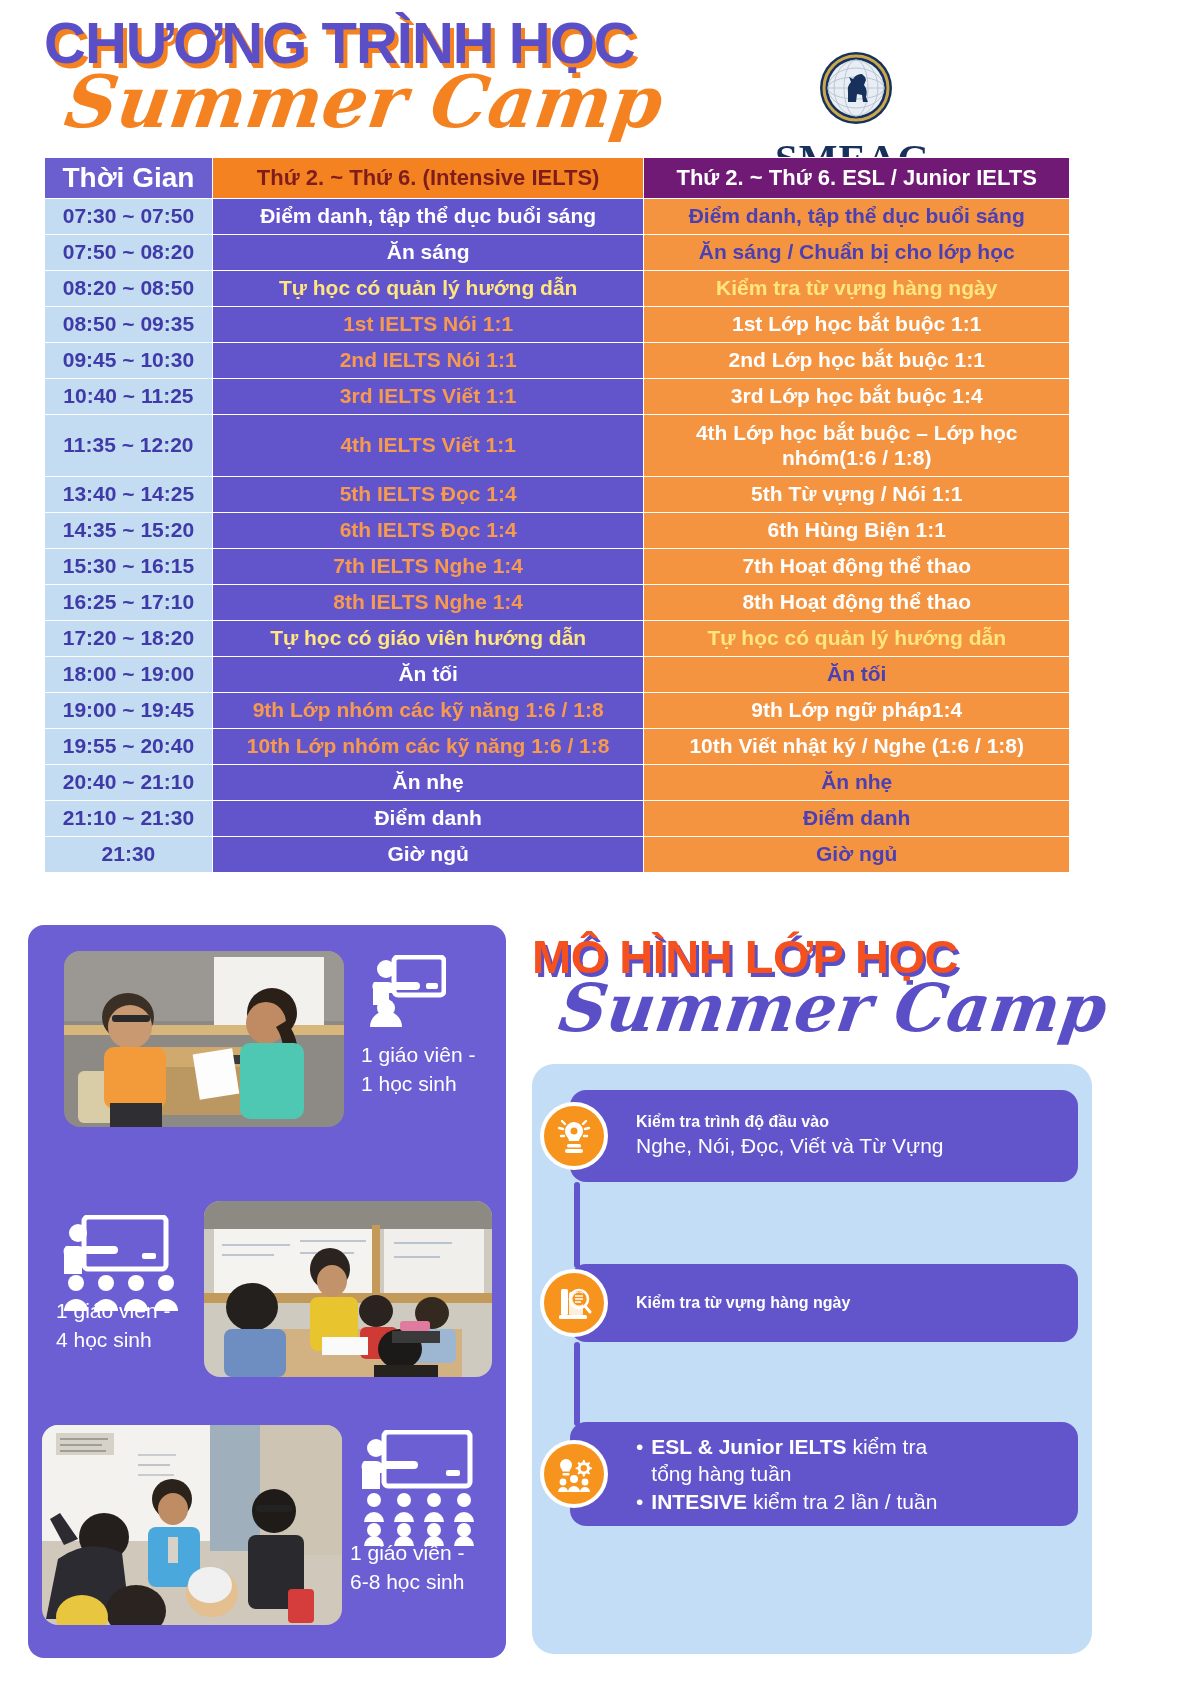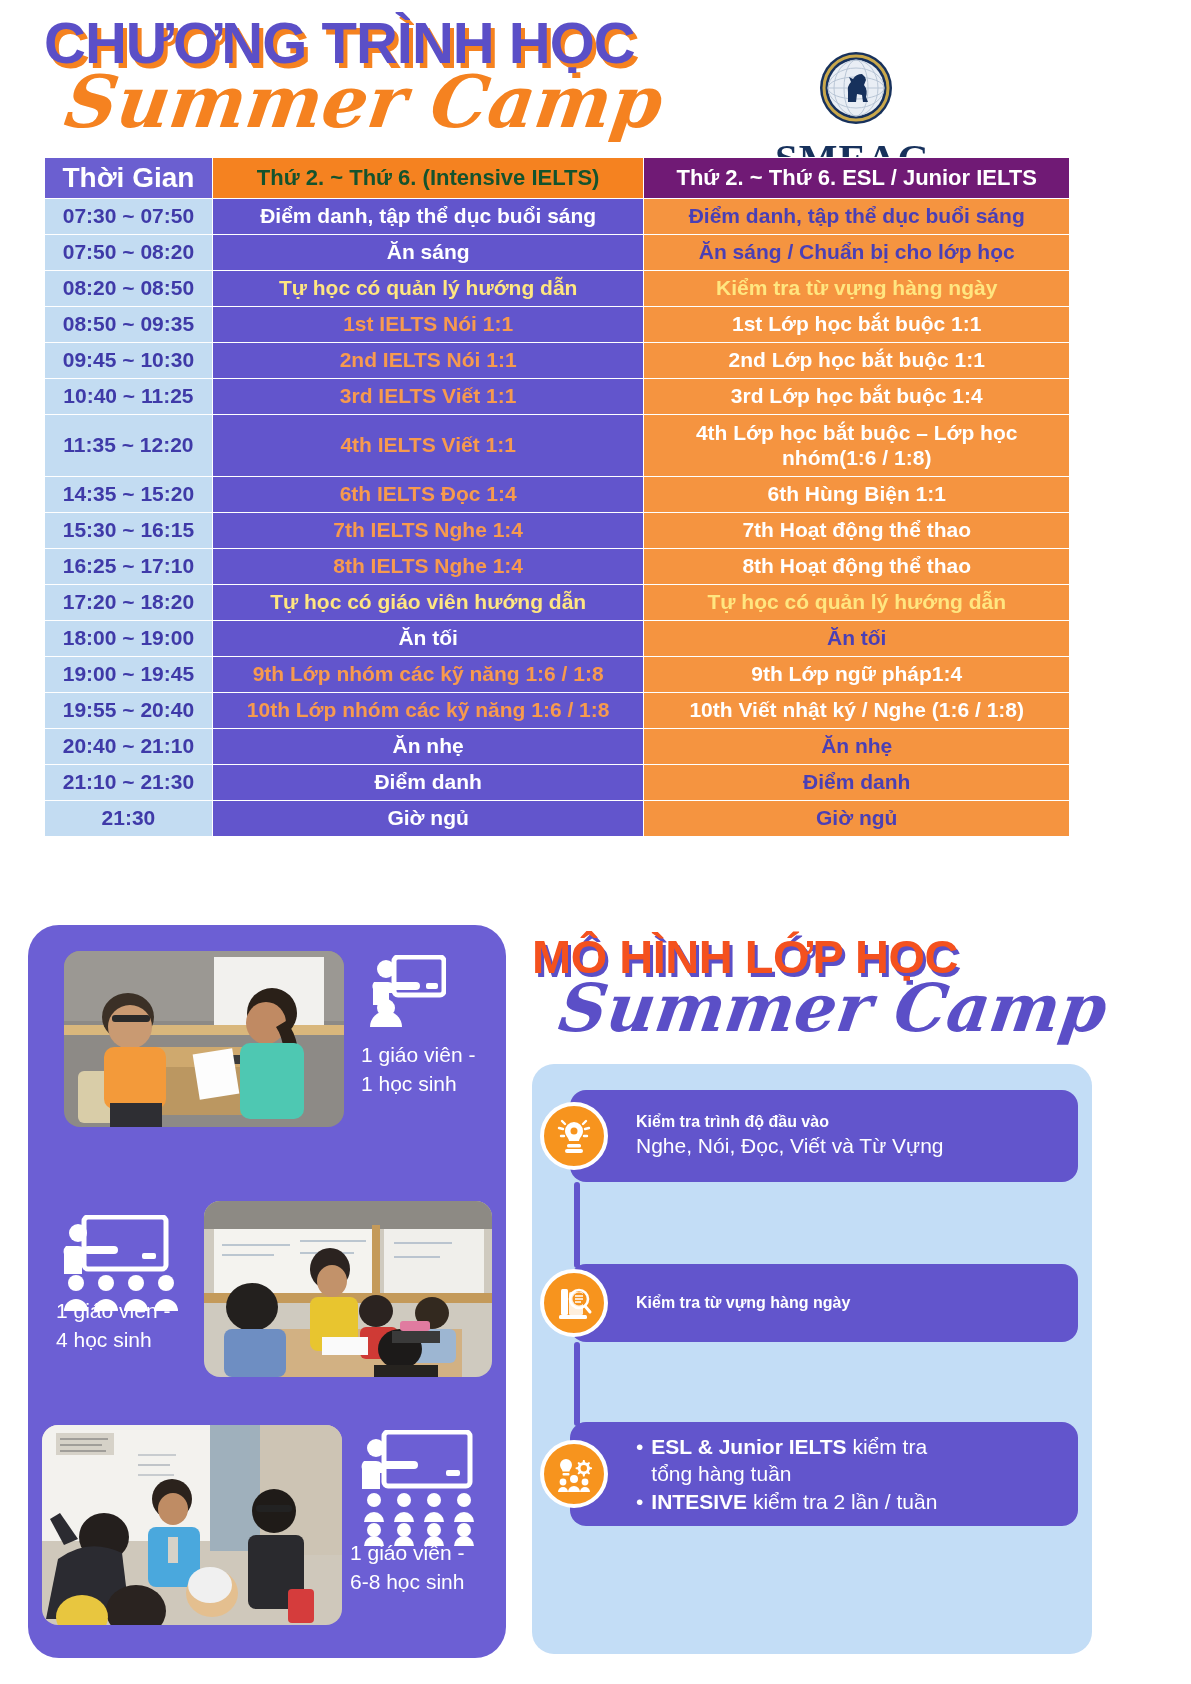--- a/index.html
+++ b/index.html
@@ -39,37 +39,37 @@
   .sched td, .sched th {
     border: 1.5px solid #ffffff;
     padding: 4px 6px;
     vertical-align: middle;
     text-align: center;
   }
   .c-time { width: 168px; background: #c3dcf2; color: #3f3aa8; font-size: 21px; font-weight: bold; }
   .c-time.hdr { background: #6b5fd0; color: #ffffff; font-size: 28px; }
   .c-mid { width: 432px; }
   .c-right { width: 426px; }
-  .hdr-orange { background: #f58220; color: #14532d; font-size: 22px; font-weight: bold; }
+  .hdr-orange { background: #f58220; color: #7f1d1d; font-size: 22px; font-weight: bold; }
   .hdr-purple { background: #701a75; color: #ffffff; font-size: 22px; font-weight: bold; }
   .bg-purple { background: #6255cc; }
   .bg-orange { background: #f59440; }
   .t-white  { color: #ffffff; }
   .t-yellow { color: #ffe680; }
   .t-orange { color: #f79a4e; }
   .t-purple { color: #4a3fb5; }
   .cellrow td { font-size: 21px; font-weight: bold; line-height: 1.18; }
   .tall td { height: 62px; }
   .reg td { height: 36px; }
 
   
   .panel-left {
     position: absolute; left: 28px; top: 925px;
     width: 478px; height: 733px;
-    background: #6c5fd4; border-radius: 31px;
+    background: #6c5fd4; border-radius: 16px;
   }
   .photo { position: absolute; border-radius: 16px; overflow: hidden; }
   .ph1 { left: 36px; top: 26px; width: 280px; height: 176px; }
   .ph2 { left: 176px; top: 276px; width: 288px; height: 176px; }
   .ph3 { left: 14px; top: 500px; width: 300px; height: 200px; }
 
   .icon-box { position: absolute; }
   .ic1 { left: 340px; top: 30px; }
   .ic2 { left: 34px; top: 290px; }
   .ic3 { left: 330px; top: 505px; }
@@ -193,20 +193,25 @@
         </tr>
         <tr class="cellrow reg">
           <td class="c-time">10:40 ~ 11:25</td>
           <td class="c-mid bg-purple t-orange">3rd  IELTS Viết 1:1</td>
           <td class="c-right bg-orange t-white">3rd  Lớp học bắt buộc 1:4</td>
         </tr>
         <tr class="cellrow tall">
           <td class="c-time">11:35 ~ 12:20</td>
           <td class="c-mid bg-purple t-orange">4th  IELTS Viết 1:1</td>
           <td class="c-right bg-orange t-white">4th  Lớp học bắt buộc – Lớp học nhóm(1:6 / 1:8)</td>
+        </tr>
+        <tr class="cellrow reg">
+          <td class="c-time">13:40 ~ 14:25</td>
+          <td class="c-mid bg-purple t-orange">5th  IELTS Đọc 1:4</td>
+          <td class="c-right bg-orange t-white">5th  Từ vựng / Nói 1:1</td>
         </tr>
         <tr class="cellrow reg">
           <td class="c-time">14:35 ~ 15:20</td>
           <td class="c-mid bg-purple t-orange">6th  IELTS Đọc 1:4</td>
           <td class="c-right bg-orange t-white">6th  Hùng Biện 1:1</td>
         </tr>
         <tr class="cellrow reg">
           <td class="c-time">15:30 ~ 16:15</td>
           <td class="c-mid bg-purple t-orange">7th  IELTS Nghe 1:4</td>
           <td class="c-right bg-orange t-white">7th Hoạt động thể thao</td>

